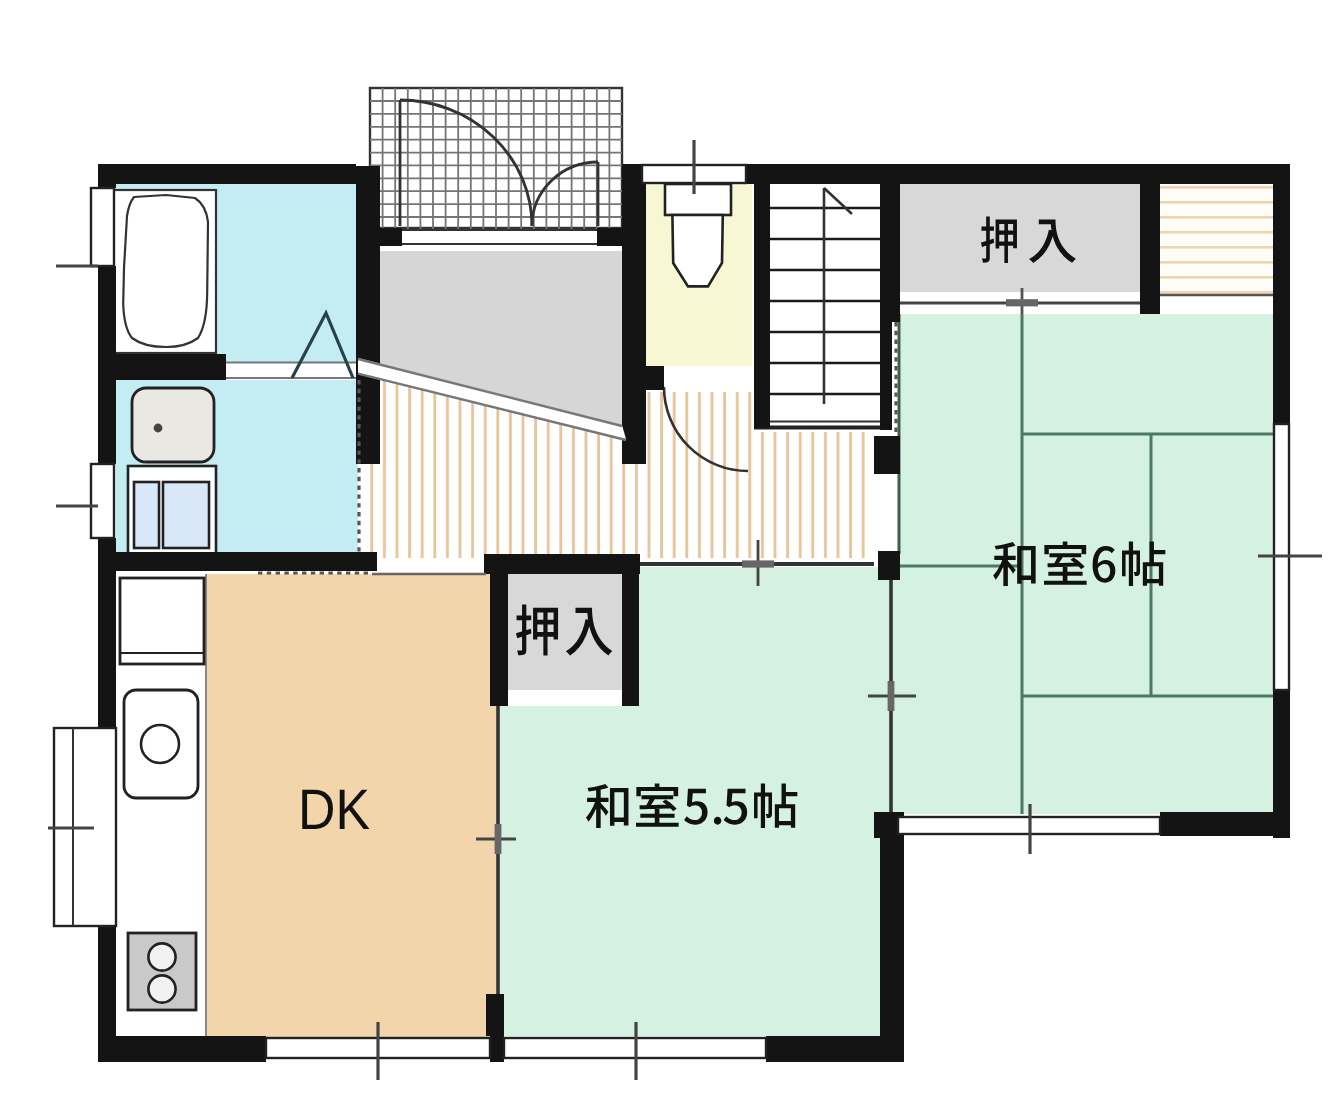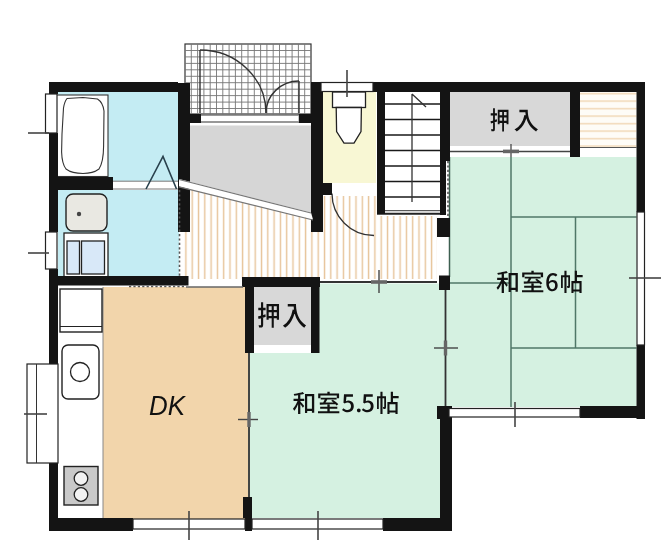--- a/index.html
+++ b/index.html
@@ -1,17 +1,17 @@
 <!DOCTYPE html>
 <html><head>
 <meta charset="utf-8">
 <title>Floorplan</title>
 <style>
 html,body{margin:0;padding:0;background:#ffffff;font-family:"Liberation Sans",sans-serif;}
-#plan{position:relative;width:665px;height:554px;font-style:italic;}
+#plan{position:relative;width:665px;height:554px;}
 </style>
 </head>
 <body>
 
 <div id="plan">
 <svg width="665" height="554" viewBox="0 0 665 554">
 <defs>
 <pattern id="vhatch" width="6.3" height="8" patternUnits="userSpaceOnUse">
 <rect width="6.3" height="8" fill="#ffffff"></rect>
 <rect x="2.5" width="1.4" height="8" fill="#e7c49a"></rect>

